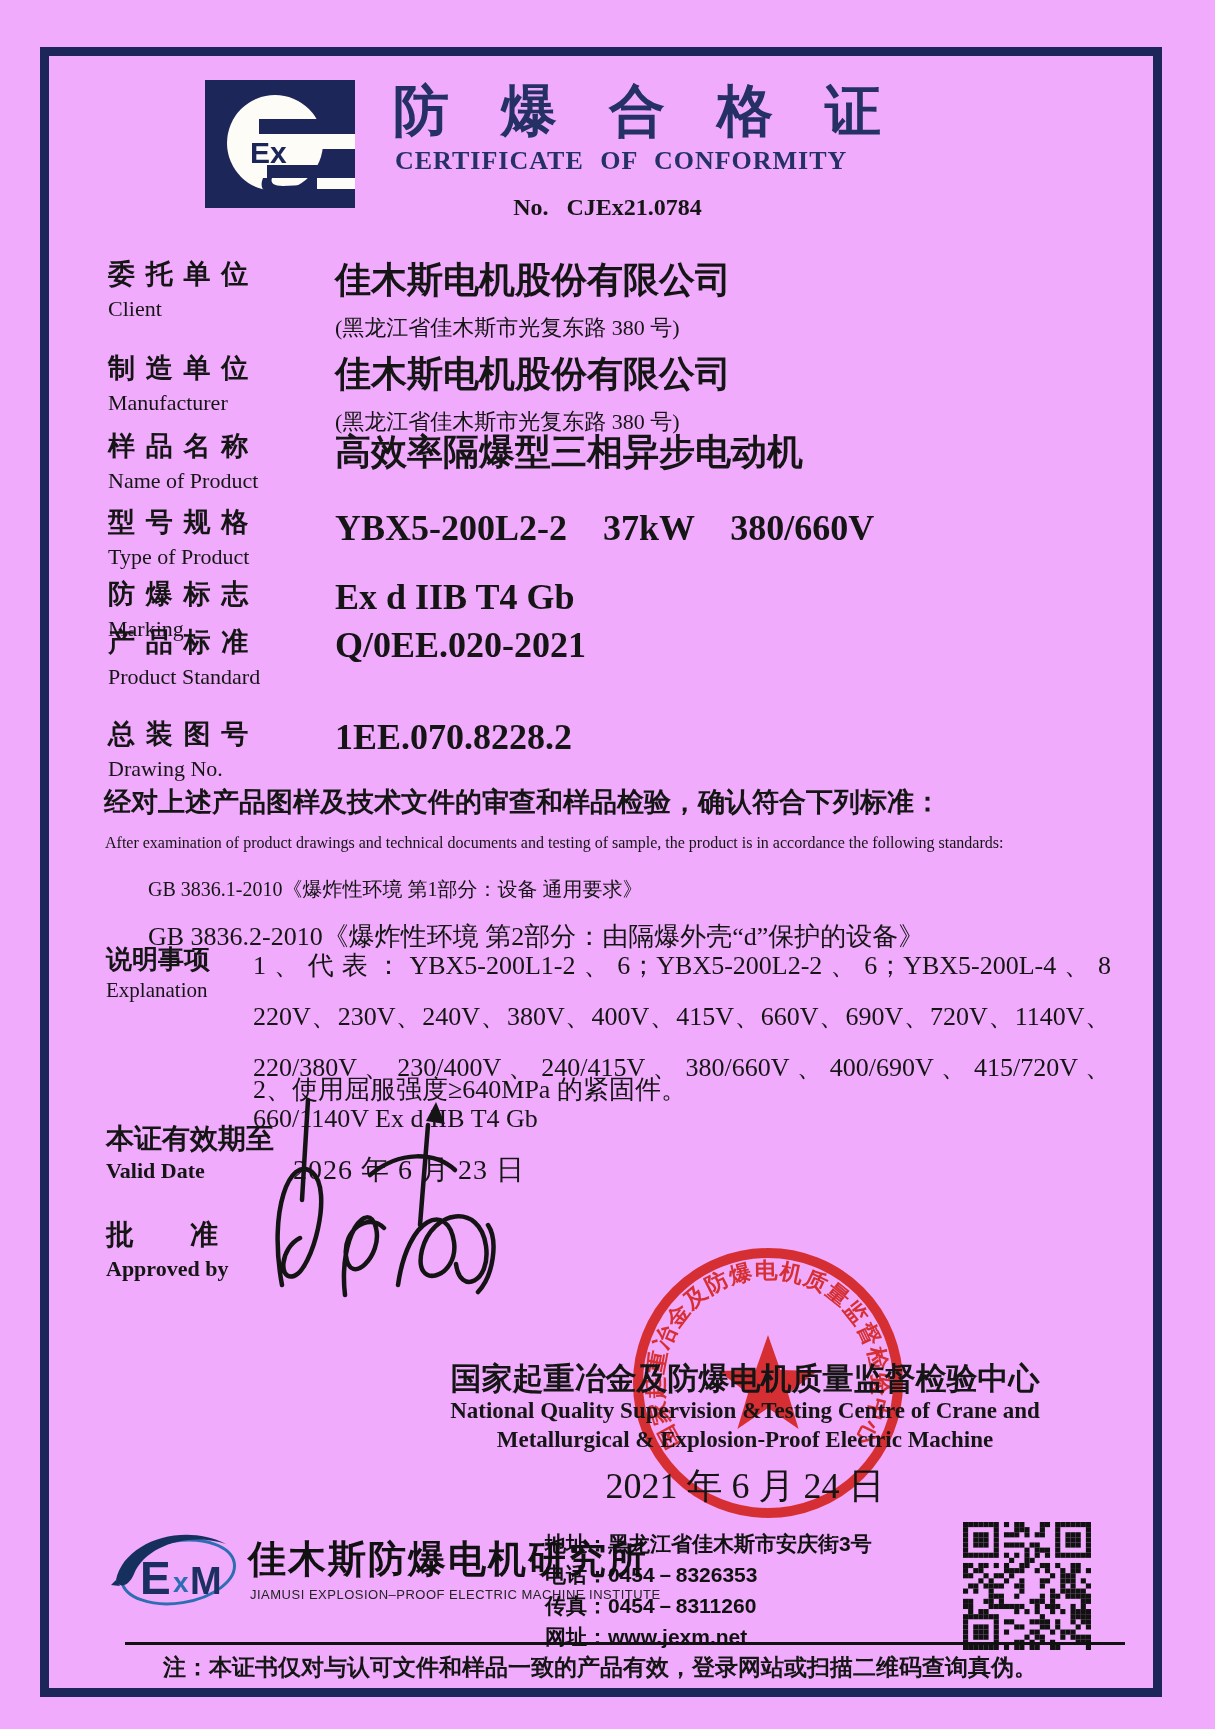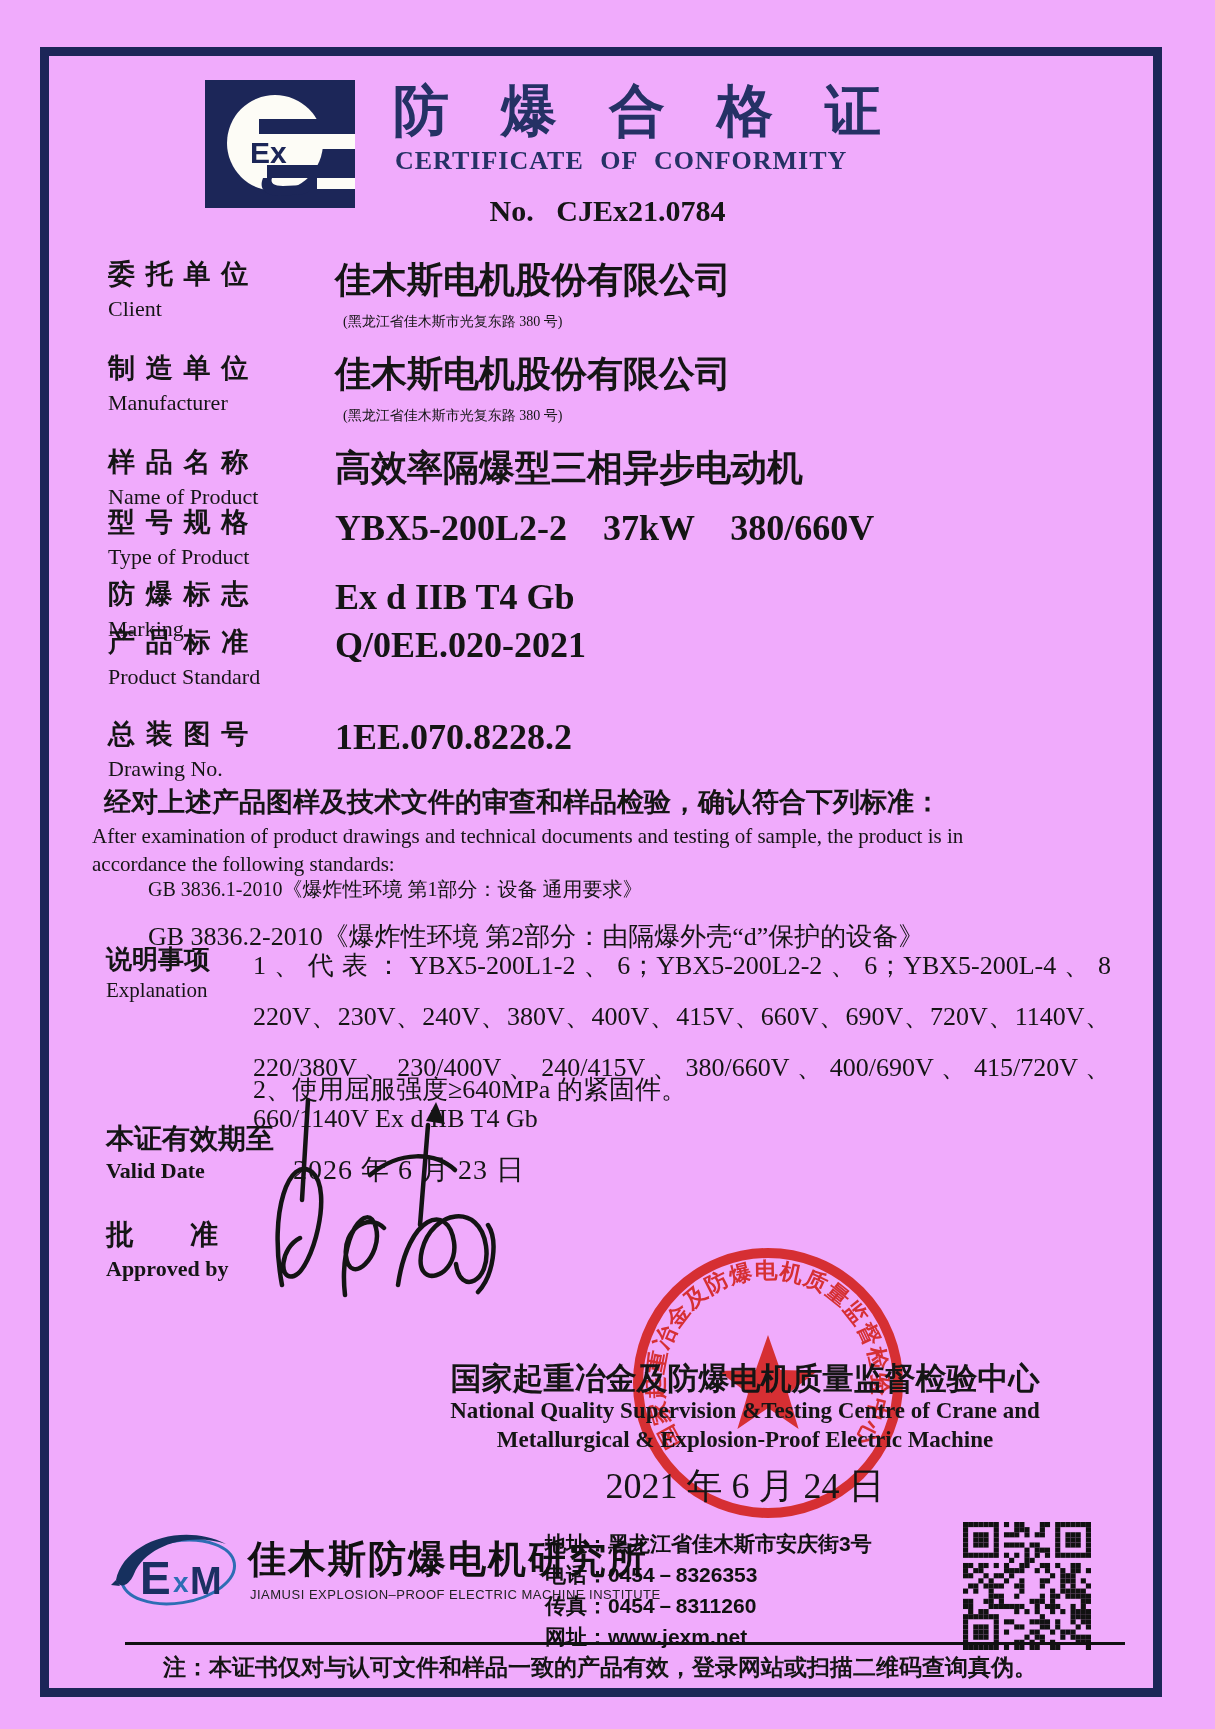--- a/index.html
+++ b/index.html
@@ -7,34 +7,34 @@
         font-family:"Liberation Serif","DejaVu Serif",serif;color:#151515;}
   .frame{position:absolute;left:40px;top:47px;width:1122px;height:1650px;
          border:9px solid #1c2658;box-sizing:border-box;}
   .abs{position:absolute;}
 
   
   .title-cn{left:393px;top:74px;width:420px;font-size:56px;font-weight:bold;color:#253165;
             letter-spacing:14px;word-spacing:10px;white-space:nowrap;}
   .title-en{left:395px;top:146px;width:400px;font-size:26px;font-weight:bold;color:#253165;
             letter-spacing:1px;word-spacing:9px;white-space:nowrap;}
-  .cert-no{left:0;top:194px;width:1215px;text-align:center;font-size:30px;font-weight:bold;
+  .cert-no{left:0;top:194px;width:1215px;text-align:center;font-size:24px;font-weight:bold;
            white-space:pre-wrap;}
 
   
   .frow{position:absolute;left:108px;width:980px;}
   .flabel-cn{font-size:27px;font-weight:bold;letter-spacing:2px;}
   .flabel-en{font-size:22px;margin-top:4px;}
   .fvalue{position:absolute;left:227px;top:0;width:740px;}
   .fvalue-main{font-size:36px;font-weight:700;white-space:pre-wrap;}
-  .fvalue-sub{font-size:14px;margin-top:8px;margin-left:8px;}
+  .fvalue-sub{font-size:22px;margin-top:8px;}
 
   
   .st-cn{left:104px;top:784px;width:1000px;font-size:27px;font-weight:bold;}
-  .st-en{left:92px;top:822px;width:915px;font-size:21px;line-height:28px;}
+  .st-en{left:105px;top:822px;width:915px;font-size:16px;line-height:42px;}
   .st-std1{left:148px;top:876px;width:950px;font-size:20px;}
   .st-std2{left:148px;top:919px;width:950px;font-size:26px;}
 
   
   .exp-label-cn{left:106px;top:942px;font-size:26px;font-weight:bold;}
   .exp-label-en{left:106px;top:978px;font-size:21px;}
   .exp-body{left:253px;top:940px;width:858px;font-size:26px;line-height:51px;text-align:justify;}
   .exp-item2{left:253px;top:1072px;width:858px;font-size:26px;}
 
   
@@ -102,21 +102,21 @@
   <div class="frow" style="top:350px">
     <div>
         <div class="flabel-cn">制 造 单 位</div>
          <div class="flabel-en">Manufacturer</div>
       </div>
     <div class="fvalue">
         <div class="fvalue-main">佳木斯电机股份有限公司</div>
          <div class="fvalue-sub">(黑龙江省佳木斯市光复东路 380 号)</div>
       </div>
   </div>
-  <div class="frow" style="top:444px">
+  <div class="frow" style="top:428px">
     <div>
         <div class="flabel-cn">样 品 名 称</div>
          <div class="flabel-en">Name of Product</div>
       </div>
     <div class="fvalue">
         <div class="fvalue-main">高效率隔爆型三相异步电动机</div>
       </div>
   </div>
   <div class="frow" style="top:504px">
     <div>

